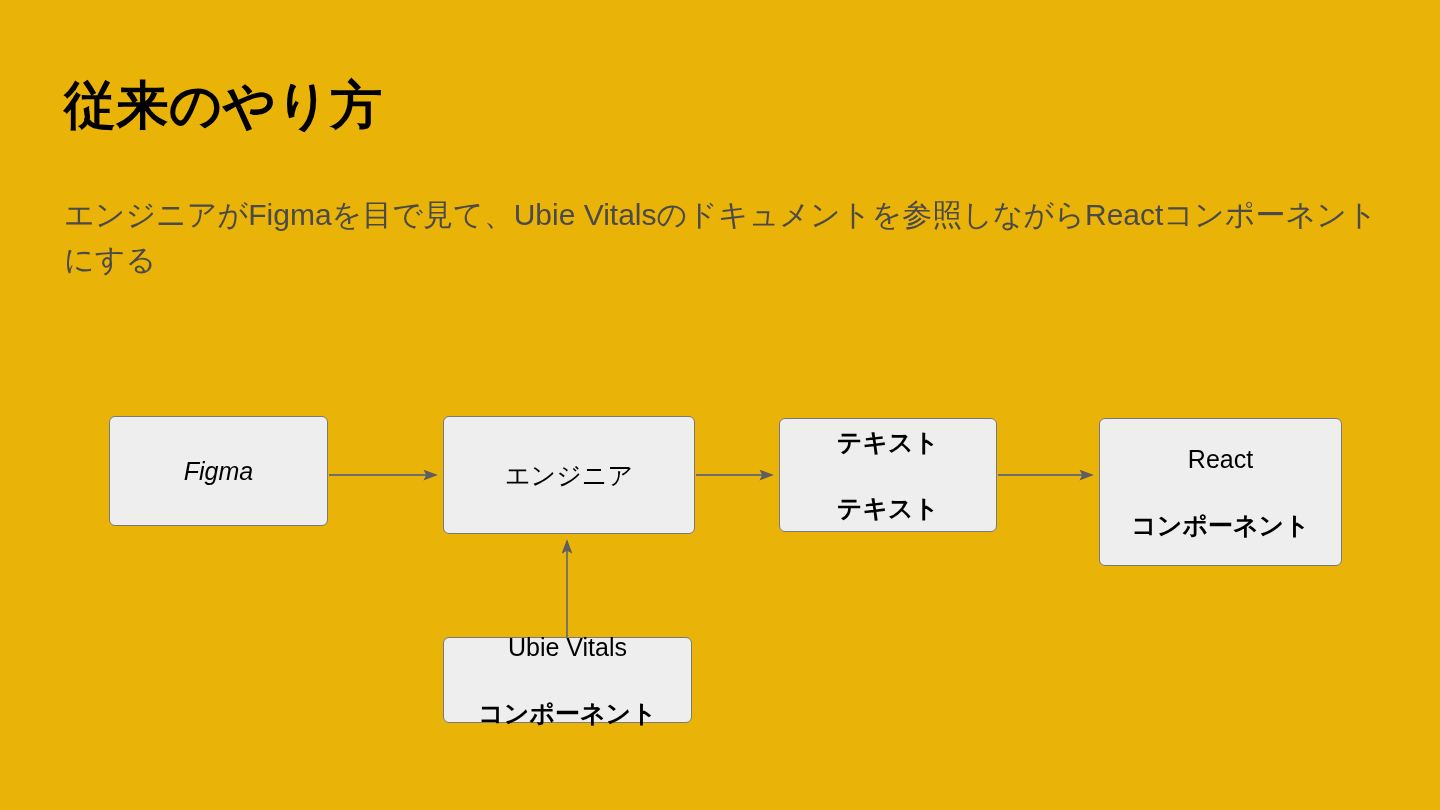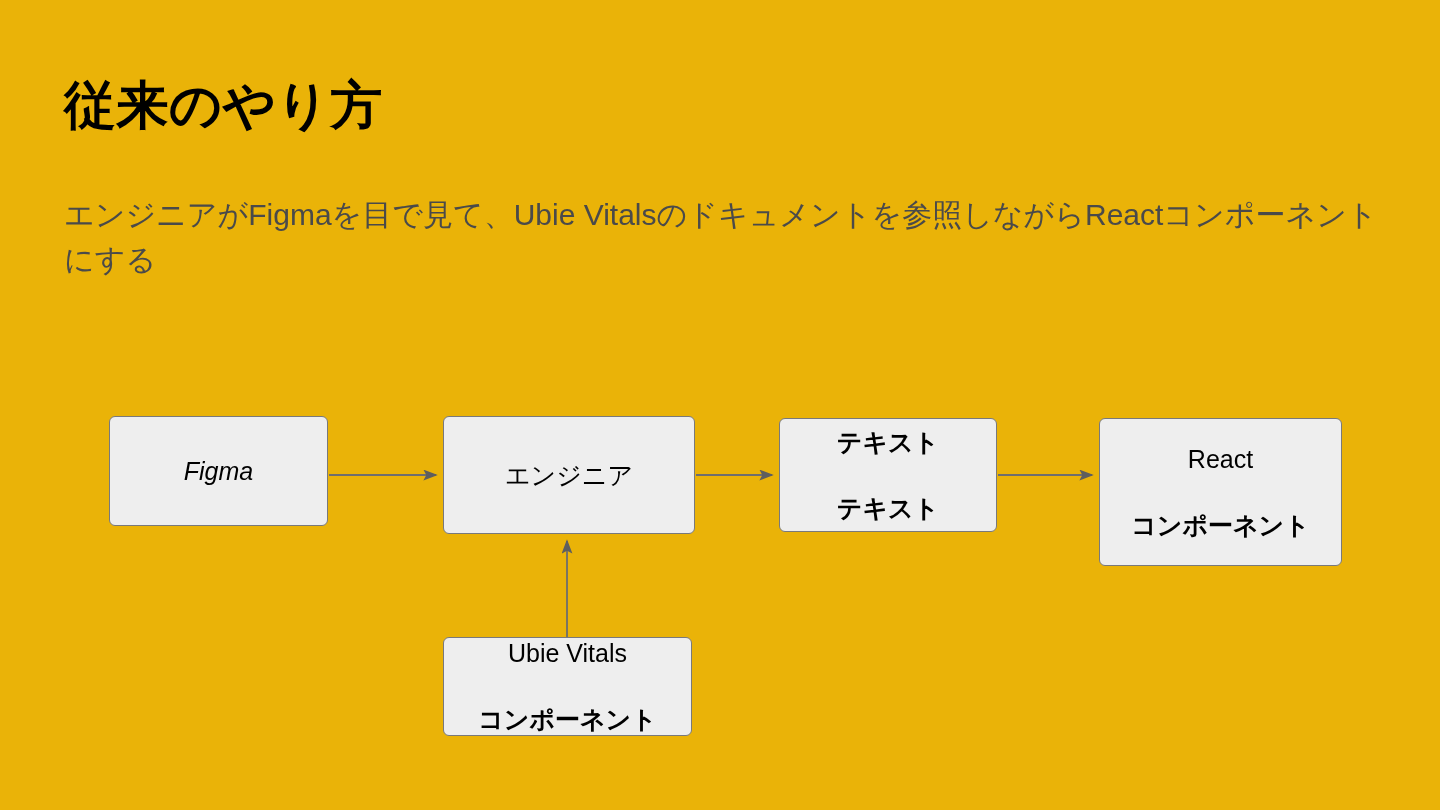--- a/index.html
+++ b/index.html
@@ -78,21 +78,21 @@
   .lbl-bold    { font-weight: normal; }
 
   .node-label .line-regular { font-weight: normal; display: block; }
   .node-label .line-bold    { font-weight: bold; display: block; }
 
   
   #node-figma     { left: 109px; top: 416px; width: 219px; height: 110px; font-style: italic; }
   #node-engineer  { left: 443px; top: 416px; width: 252px; height: 118px; }
   #node-editor    { left: 779px; top: 418px; width: 218px; height: 114px; }
   #node-react     { left: 1099px; top: 418px; width: 243px; height: 148px; }
-  #node-ubievital { left: 443px; top: 637px; width: 249px; height: 99px; }
+  #node-ubievital { left: 443px; top: 637px; width: 249px; height: 86px; }
 </style>
 </head>
 <body>
 
 <div id="slide">
 
   <h1 id="page-title">従来のやり方</h1>
 
   <p id="page-subtitle">エンジニアがFigmaを目で見て、Ubie Vitalsのドキュメントを参照しながらReactコンポーネントにする</p>
 

